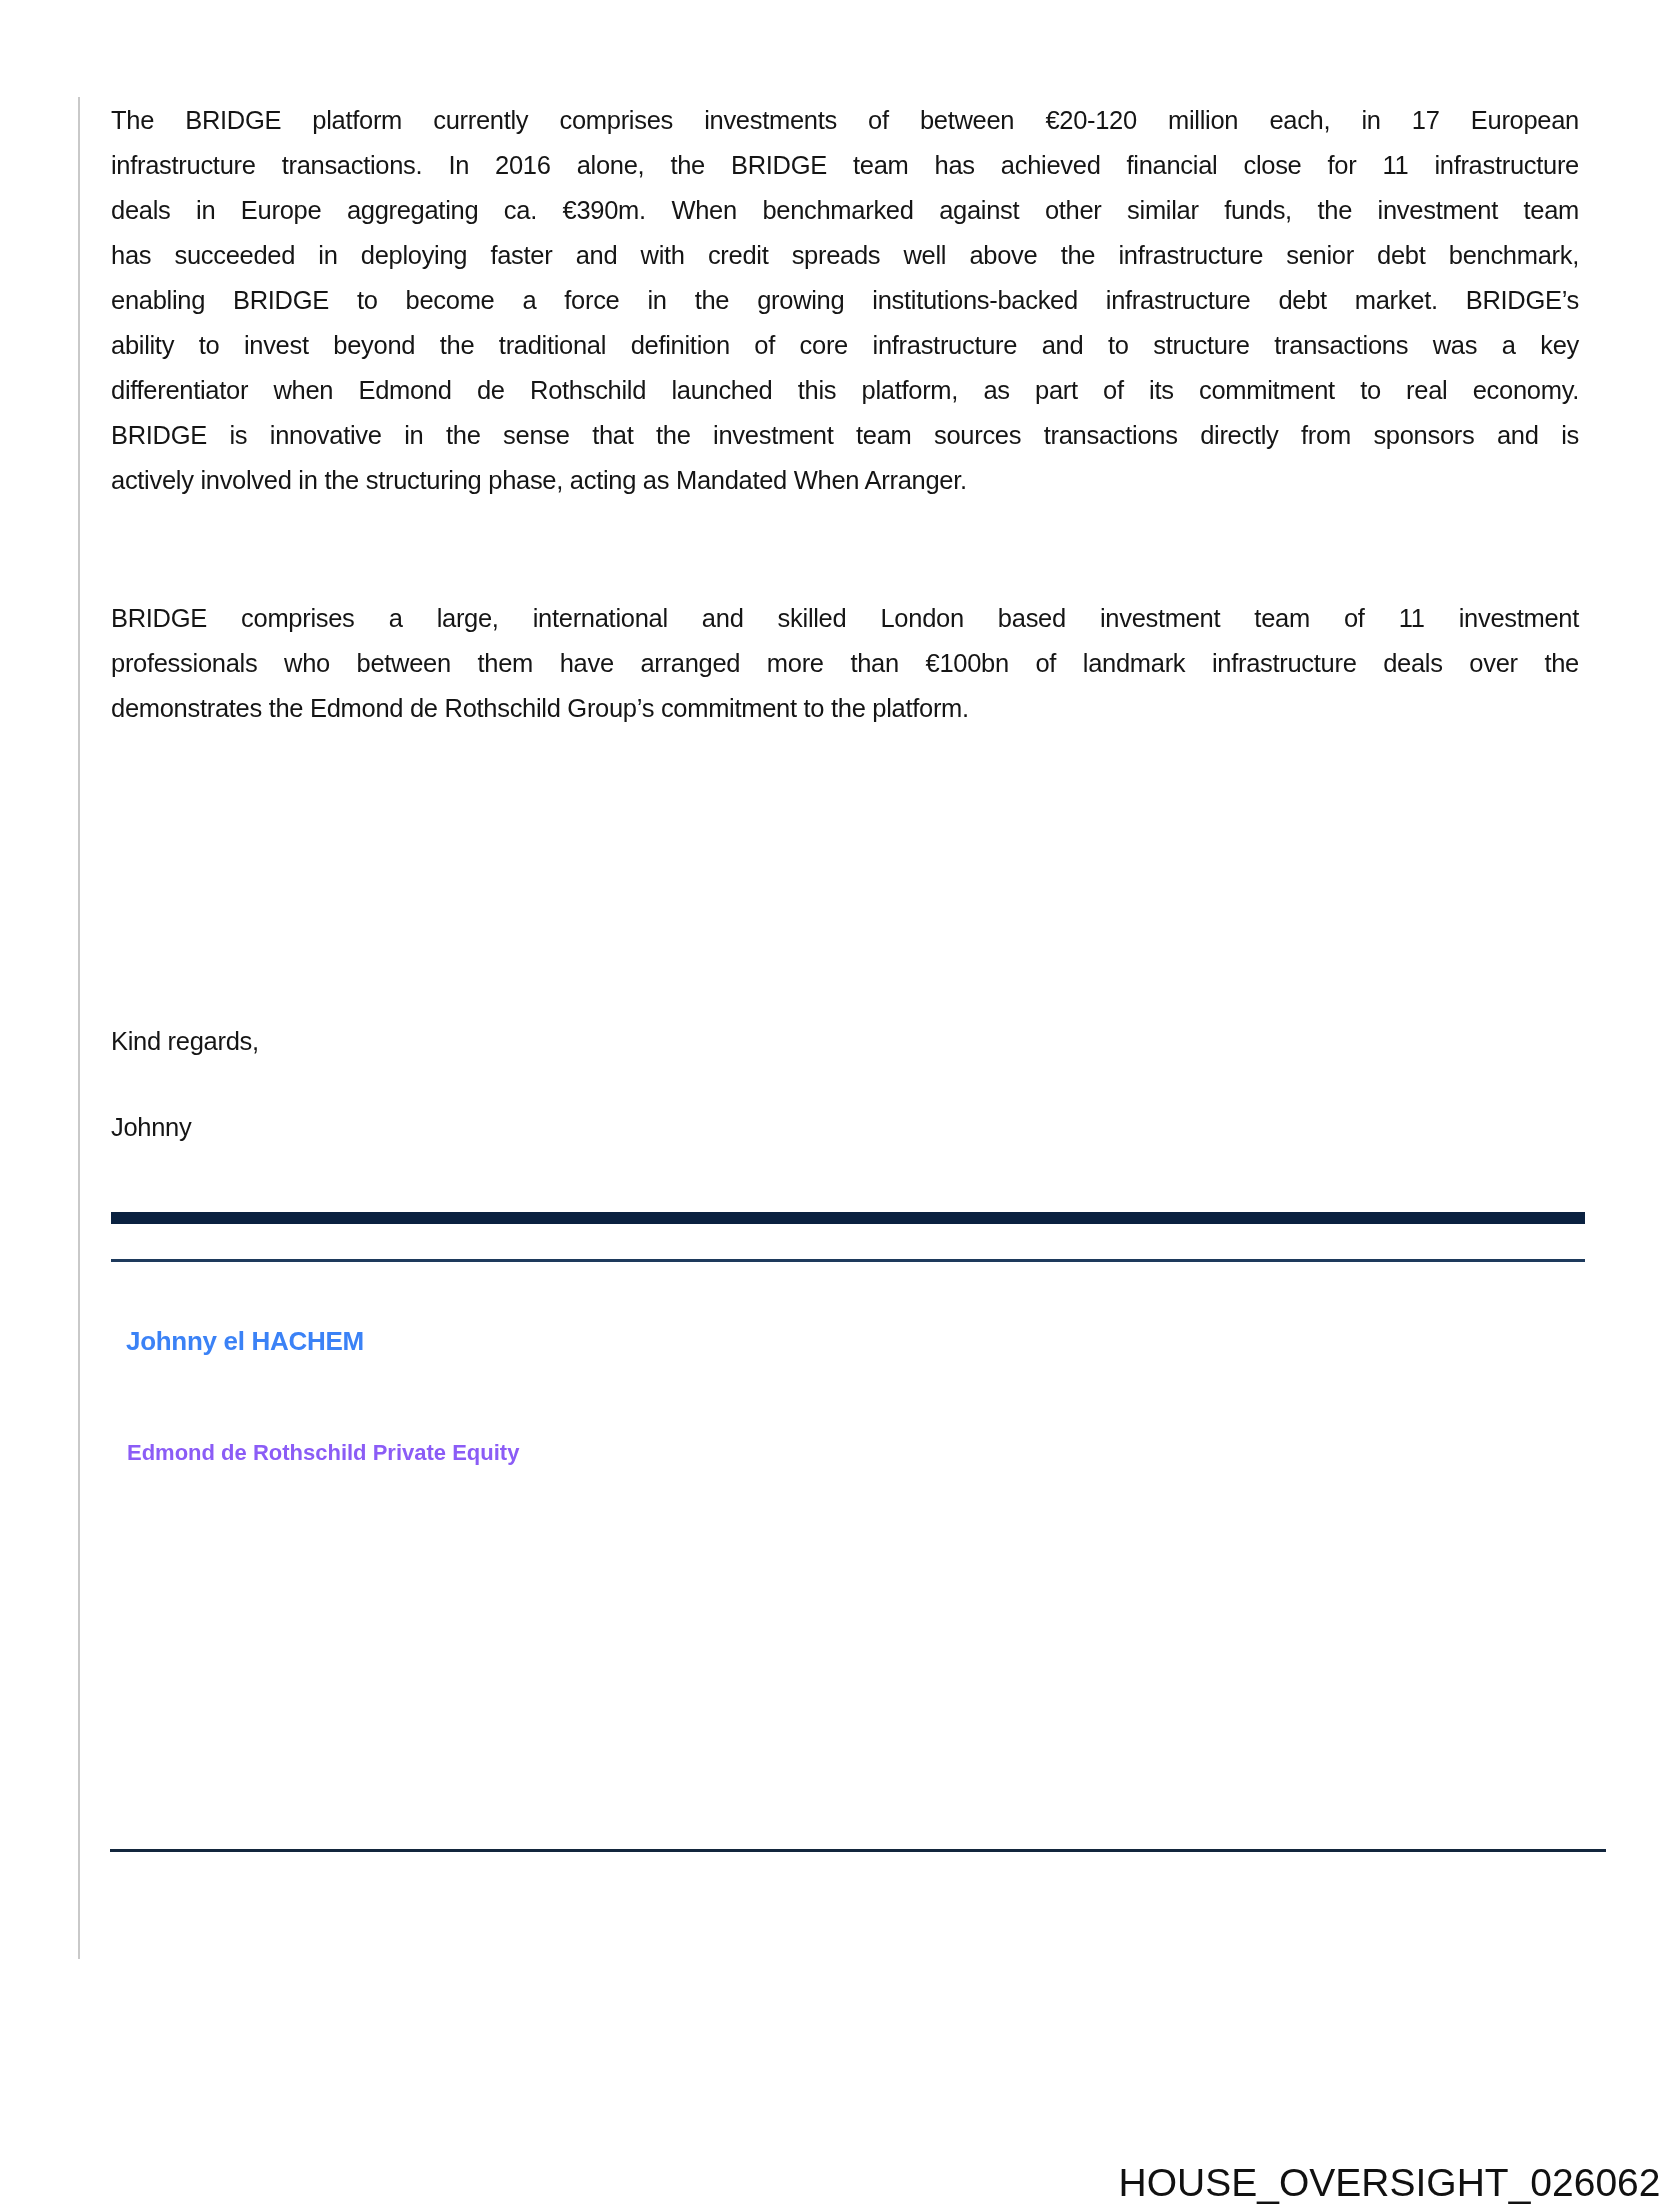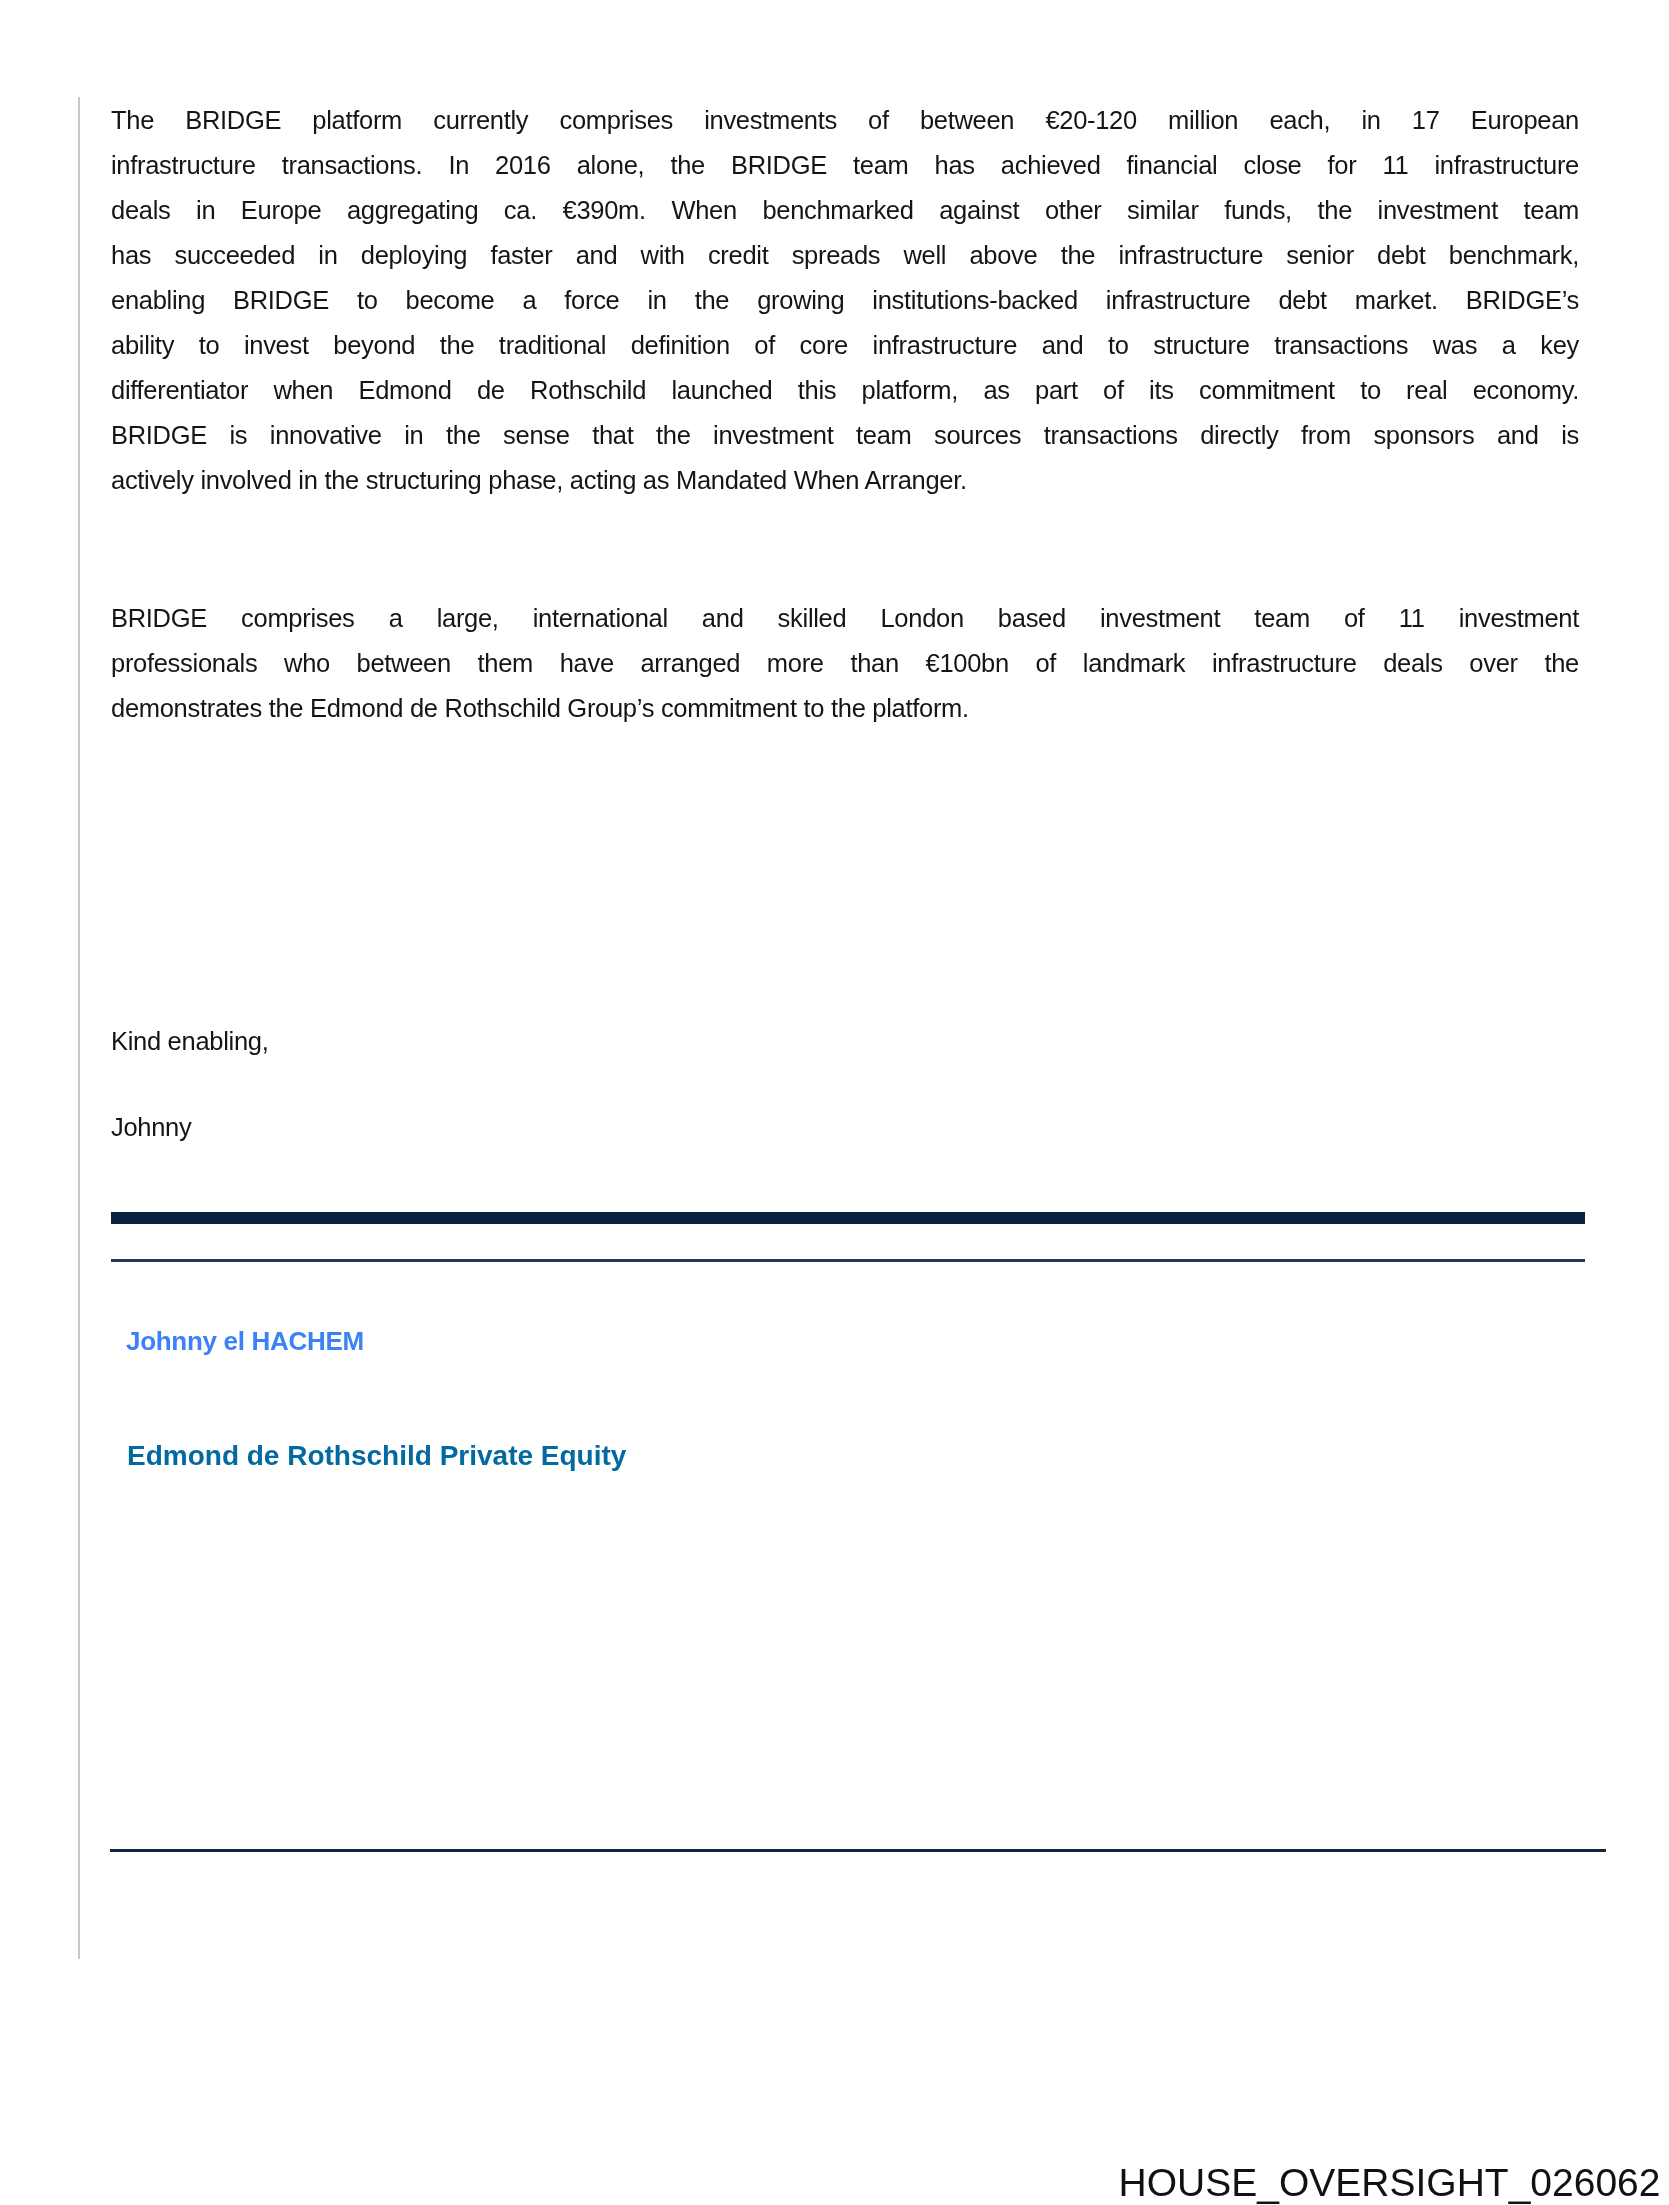--- a/index.html
+++ b/index.html
@@ -75,23 +75,23 @@
     position: absolute;
     left: 126px; top: 1326px;
     font-size: 26px;
     font-weight: bold;
     color: #3b82f6;
     letter-spacing: -0.3px;
   }
   .sig-company {
     position: absolute;
     left: 127px; top: 1440px;
-    font-size: 28px;
+    font-size: 22px;
     font-weight: bold;
-    color: #0369a1;
+    color: #8b5cf6;
   }
   .sig-address {
     position: absolute;
     left: 126px; top: 1536px;
     font-size: 23px;
     letter-spacing: -0.7px;
     color: #222222;
   }
   .sig-address .body-line {
     height: 45px;
@@ -132,21 +132,21 @@
       <div class="body-line">BRIDGE is innovative in the sense that the investment team sources transactions directly from sponsors and is</div>
       <div class="body-line last-line">actively involved in the structuring phase, acting as Mandated When Arranger.</div>
     </div>
 
   <div class="body-text para-2">
       <div class="body-line">BRIDGE comprises a large, international and skilled London based investment team of 11 investment</div>
       <div class="body-line">professionals who between them have arranged more than €100bn of landmark infrastructure deals over the</div>
       <div class="body-line last-line">demonstrates the Edmond de Rothschild Group’s commitment to the platform.</div>
     </div>
 
-  <div class="closing-line closing">Kind enabling,</div>
+  <div class="closing-line closing">Kind regards,</div>
 
   <div class="closing-line signoff">Johnny</div>
 
   <div class="sig-bar-thick"></div>
   <div class="sig-line-thin"></div>
 
   <div class="sig-name">Johnny el HACHEM</div>
 
   <div class="sig-company">Edmond de Rothschild Private Equity</div>
 

